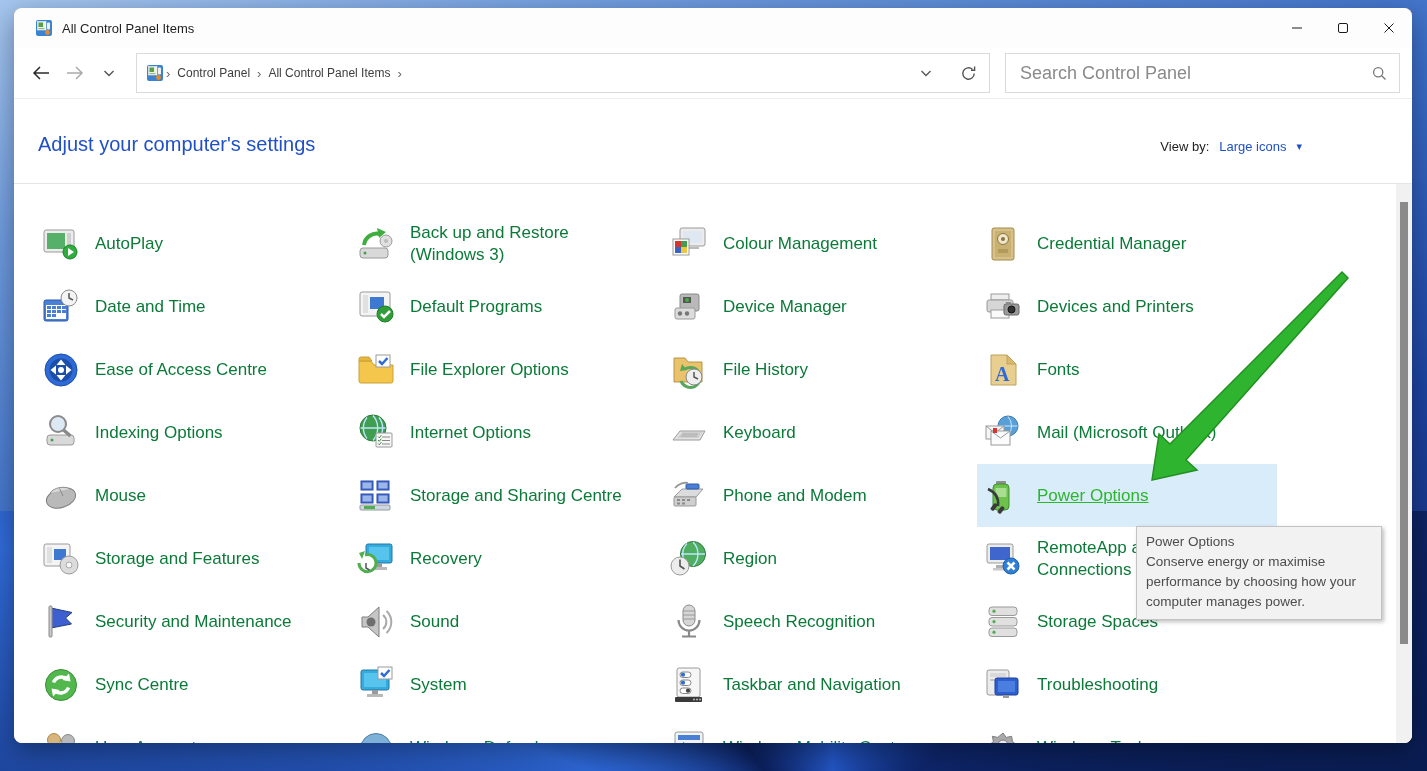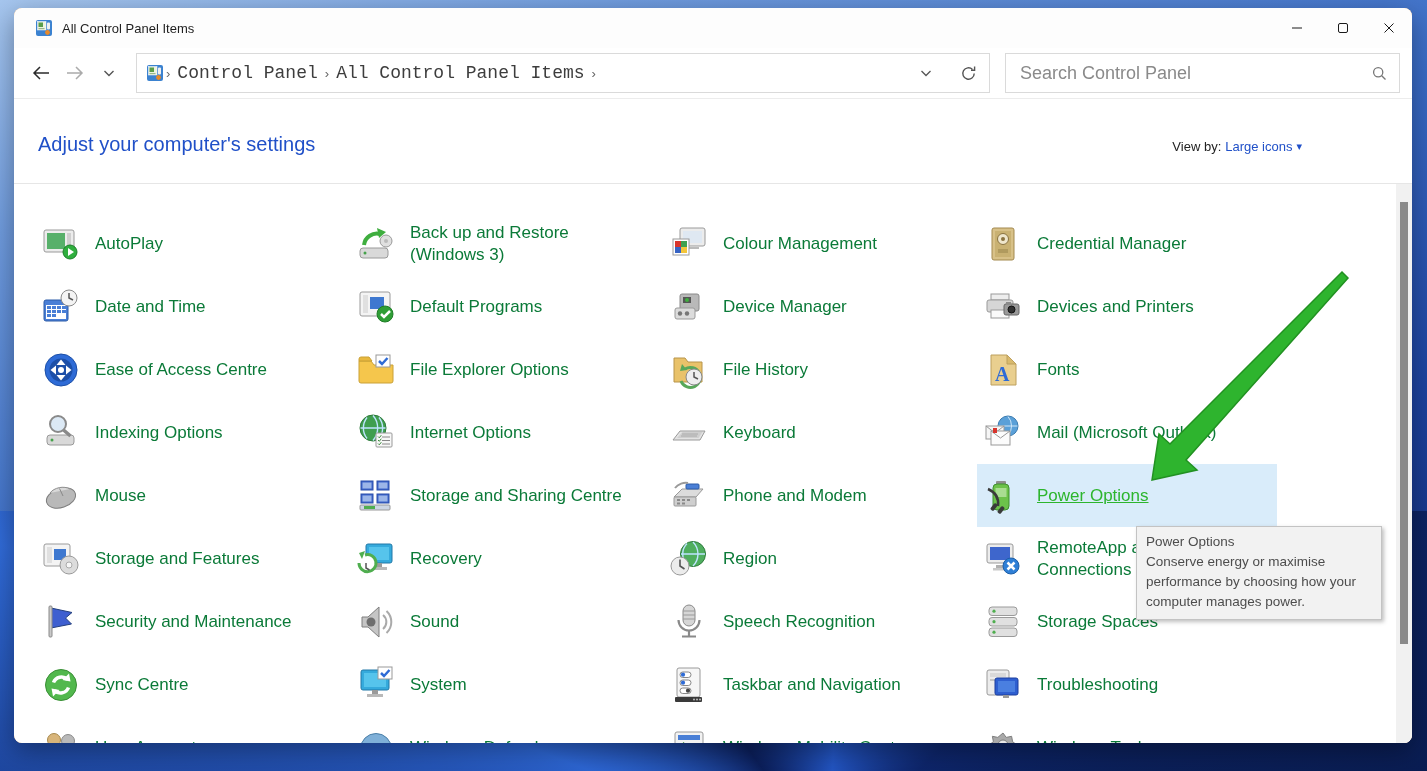--- a/index.html
+++ b/index.html
@@ -19,33 +19,33 @@
   .titlebar .title{margin-left:10px;font-size:13px;color:#1f1f1f;}
   .win-controls{position:absolute;right:0;top:0;height:40px;display:flex;}
   .win-btn{width:46px;height:40px;display:flex;align-items:center;justify-content:center;background:transparent;border:none;cursor:pointer;}
   
   .toolbar{position:absolute;left:0;top:40px;width:100%;height:50px;background:#fff;border-bottom:1px solid #ececec;}
   .nav-btns{position:absolute;left:10px;top:0;height:50px;display:flex;align-items:center;}
   .nav-btn{width:34px;height:34px;border:none;background:transparent;display:flex;align-items:center;justify-content:center;cursor:pointer;}
   .addressbar{position:absolute;left:122px;top:5px;width:854px;height:40px;border:1px solid #dadada;background:#fff;
     box-sizing:border-box;display:flex;align-items:center;}
   .addressbar .crumb-icon{margin-left:10px;display:flex;}
-  .crumb{font-size:18px;color:#3d3d3d;padding:0 4px;cursor:pointer;white-space:nowrap;font-family:Liberation Mono, monospace;}
+  .crumb{font-size:12px;color:#3d3d3d;padding:0 4px;cursor:pointer;white-space:nowrap;}
   .crumb-sep{font-size:13px;color:#666;padding:0 3px;}
   .addressbar .spacer{flex:1;}
   .ab-btn{width:42px;height:38px;border:none;background:transparent;display:flex;align-items:center;justify-content:center;cursor:pointer;border-left:1px solid #efefef;}
   .searchbox{position:absolute;left:991px;top:5px;width:395px;height:40px;border:1px solid #dadada;background:#fff;
     box-sizing:border-box;display:flex;align-items:center;}
   .searchbox input{flex:1;border:none;outline:none;font-size:18px;color:#333;margin-left:12px;font-family:"Liberation Sans",sans-serif;}
   .searchbox input::placeholder{color:#8a8a8a;}
   .searchbox .mag{margin-right:12px;display:flex;}
   
   .subheader{position:absolute;left:0;top:91px;width:100%;height:84px;background:#fff;}
   .page-title{position:absolute;left:24px;top:34px;font-size:20px;font-weight:400;color:#2050c8;margin:0;}
-  .viewby{position:absolute;right:110px;top:40px;font-size:13px;color:#222;display:flex;align-items:center;gap:4px;}
+  .viewby{position:absolute;right:110px;top:40px;font-size:13px;color:#222;display:flex;align-items:center;gap:10px;}
   .viewby .vb-value{color:#2050c8;cursor:pointer;}
   .viewby .vb-caret{color:#2050c8;font-size:11px;}
   .divider{position:absolute;left:0;top:175px;width:100%;height:1px;background:#e6e6e6;}
   
   .content{position:absolute;left:0;top:176px;width:100%;height:559px;overflow:hidden;background:#fff;}
   #items{display:grid;grid-template-columns:315px 313px 314px 300px;grid-auto-rows:63px;padding:28px 0 0 21px;}
   .item{display:flex;align-items:center;gap:14px;padding:0 8px 0 6px;text-decoration:none;cursor:pointer;}
   .item .icon{width:40px;height:40px;flex:0 0 40px;display:flex;align-items:center;justify-content:center;}
   .item .icon svg{width:40px;height:40px;}
   .item .label{font-size:17px;line-height:22px;color:#0b7a38;max-width:230px;}

